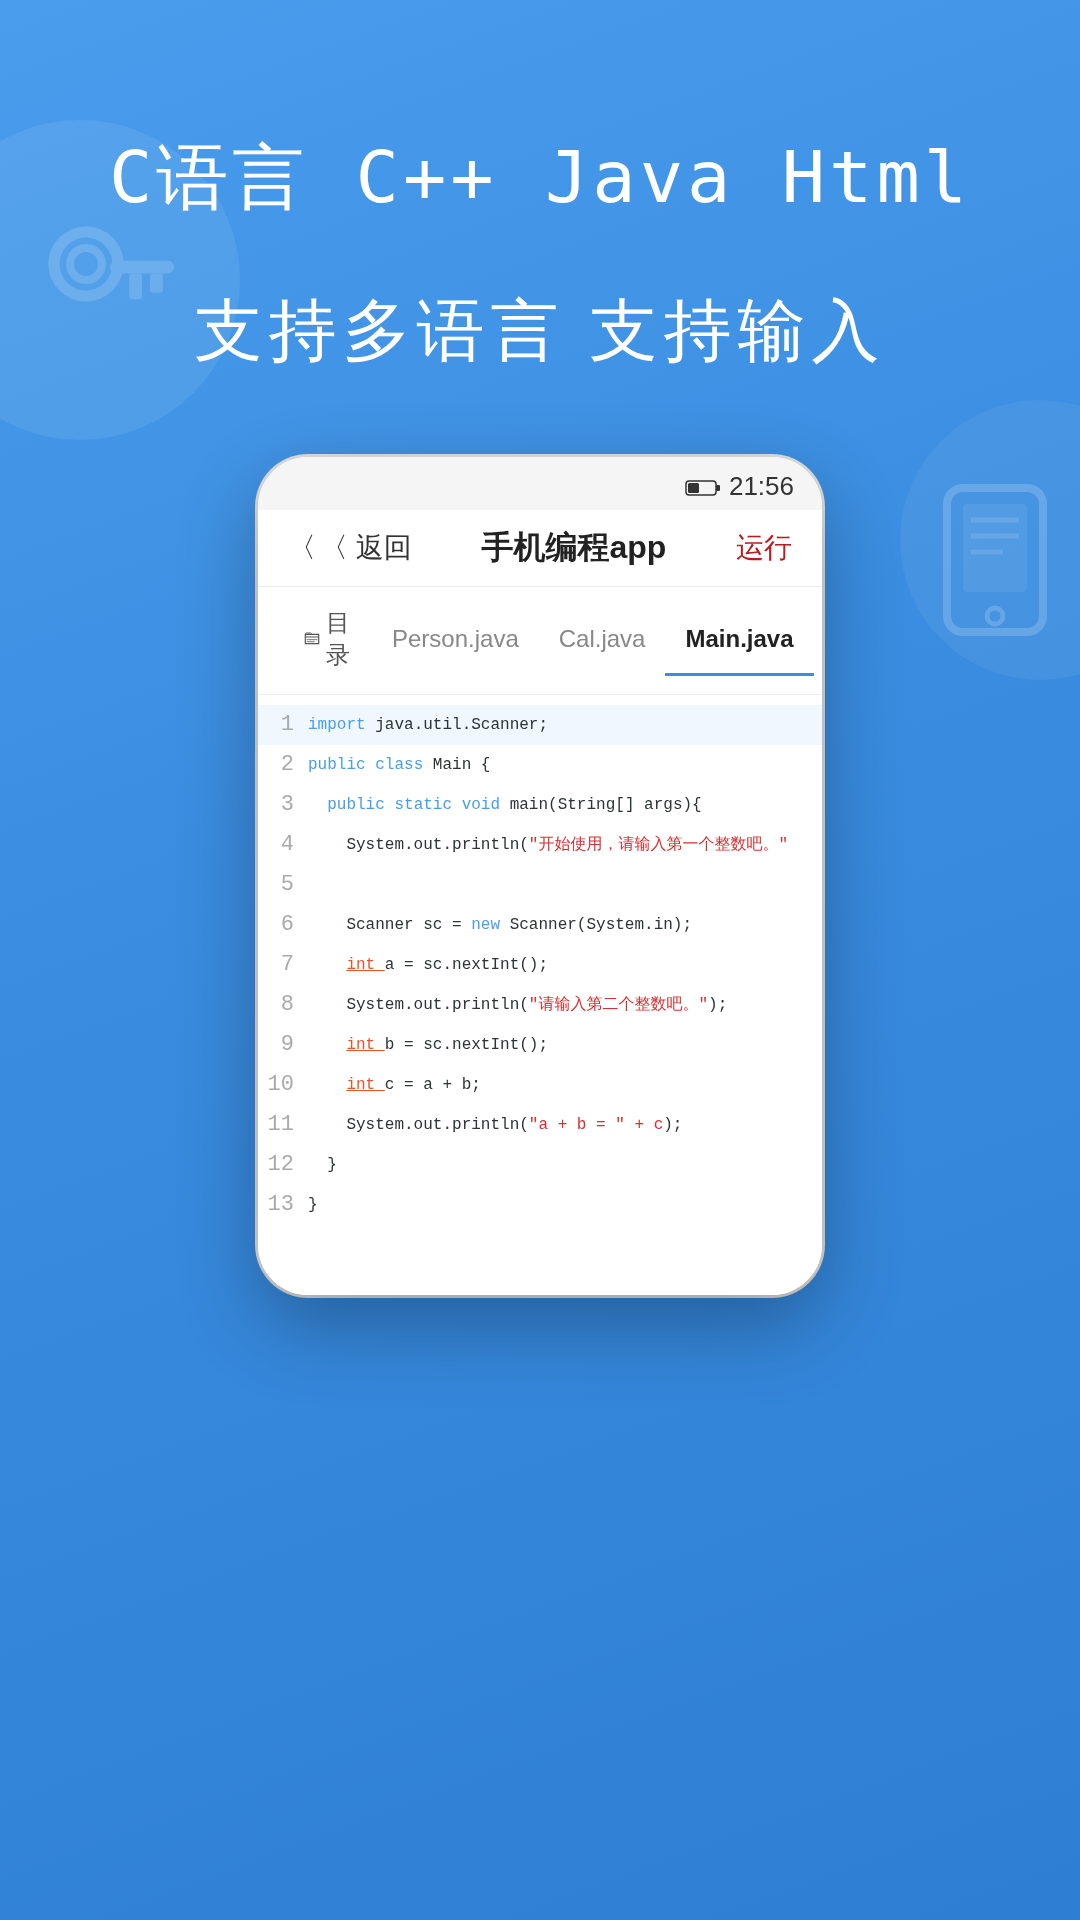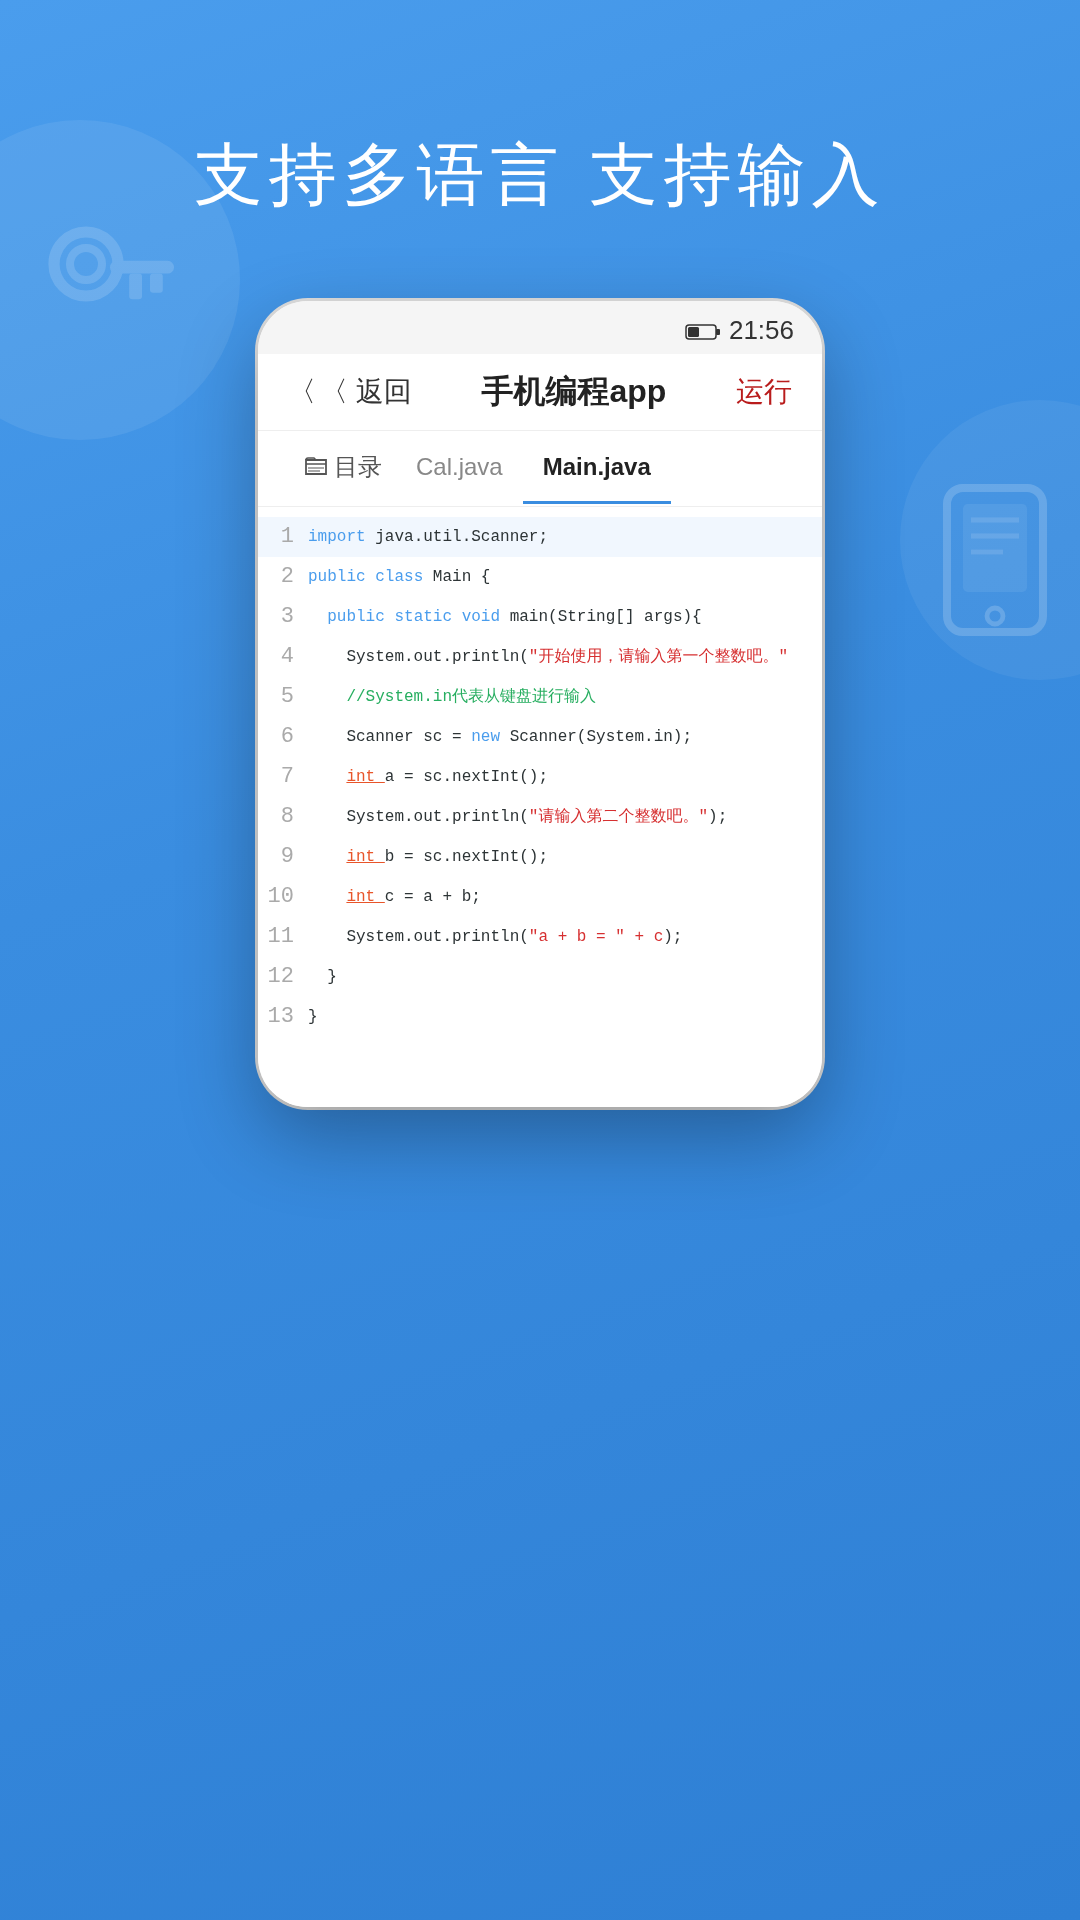--- a/index.html
+++ b/index.html
@@ -245,20 +245,21 @@
 <svg class="deco-icon-right" viewBox="0 0 80 100" fill="none">
   <rect x="10" y="5" width="60" height="90" rx="10" stroke="white" stroke-width="5"></rect>
   <rect x="20" y="15" width="40" height="55" rx="3" fill="white" opacity="0.4"></rect>
   <line x1="25" y1="25" x2="55" y2="25" stroke="white" stroke-width="3"></line>
   <line x1="25" y1="35" x2="55" y2="35" stroke="white" stroke-width="3"></line>
   <line x1="25" y1="45" x2="45" y2="45" stroke="white" stroke-width="3"></line>
   <circle cx="40" cy="85" r="5" stroke="white" stroke-width="3"></circle>
 </svg>
 
 <div class="hero-section">
+  <h1 class="hero-title">C语言  C++  Java  Html</h1>
   <h2 class="hero-subtitle">支持多语言  支持输入</h2>
 </div>
 
 <div class="phone-container">
   <div class="phone-mockup">
 
     <div class="phone-status-bar">
       <span class="status-battery">
         <svg width="36" height="20" viewBox="0 0 36 20" style="vertical-align:middle;">
           <rect x="1" y="3" width="30" height="14" rx="3" stroke="#333" stroke-width="1.5" fill="none"></rect>
@@ -283,20 +284,23 @@
       <div class="tab-directory">
         <svg width="24" height="22" viewBox="0 0 24 22">
           <path d="M2 4 L2 18 L22 18 L22 4 Z" stroke="#555" stroke-width="1.8" fill="none" rx="2"></path>
           <path d="M2 8 L22 8" stroke="#555" stroke-width="1.5"></path>
           <path d="M2 4 Q2 2 4 2 L10 2 L12 4" stroke="#555" stroke-width="1.5" fill="none"></path>
           <path d="M4 12 L20 12 M4 15 L16 15" stroke="#555" stroke-width="1.2"></path>
         </svg>
         <span>目录</span>
       </div>
       <div class="tab-item">
+        <span>Person.java</span>
+      </div>
+      <div class="tab-item">
         <span>Cal.java</span>
       </div>
       <div class="tab-item active">
         <span>Main.java</span>
       </div>
     </div>
 
     <div class="code-editor" id="code-editor">
     <div class="code-line cursor-line">
           <span class="line-number">1</span>
@@ -309,21 +313,20 @@
         <div class="code-line">
           <span class="line-number">3</span>
           <span class="line-content"><span class="kw-blue">  public </span><span class="kw-blue">static </span><span class="kw-blue">void </span><span class="method-dark">main(String[] args){</span></span>
         </div>
         <div class="code-line">
           <span class="line-number">4</span>
           <span class="line-content"><span class="method-dark">    System.out.println(</span><span class="str-red">"开始使用，请输入第一个整数吧。"</span></span>
         </div>
         <div class="code-line">
           <span class="line-number">5</span>
-          <span class="line-content"><span class="comment-green">    //System.in代表从键盘进行输入</span></span>
         </div>
         <div class="code-line">
           <span class="line-number">6</span>
           <span class="line-content"><span class="method-dark">    Scanner sc = </span><span class="kw-blue">new </span><span class="method-dark">Scanner(System.in);</span></span>
         </div>
         <div class="code-line">
           <span class="line-number">7</span>
           <span class="line-content"><span>    </span><span class="kw-int">int </span><span class="method-dark">a = sc.nextInt();</span></span>
         </div>
         <div class="code-line">

